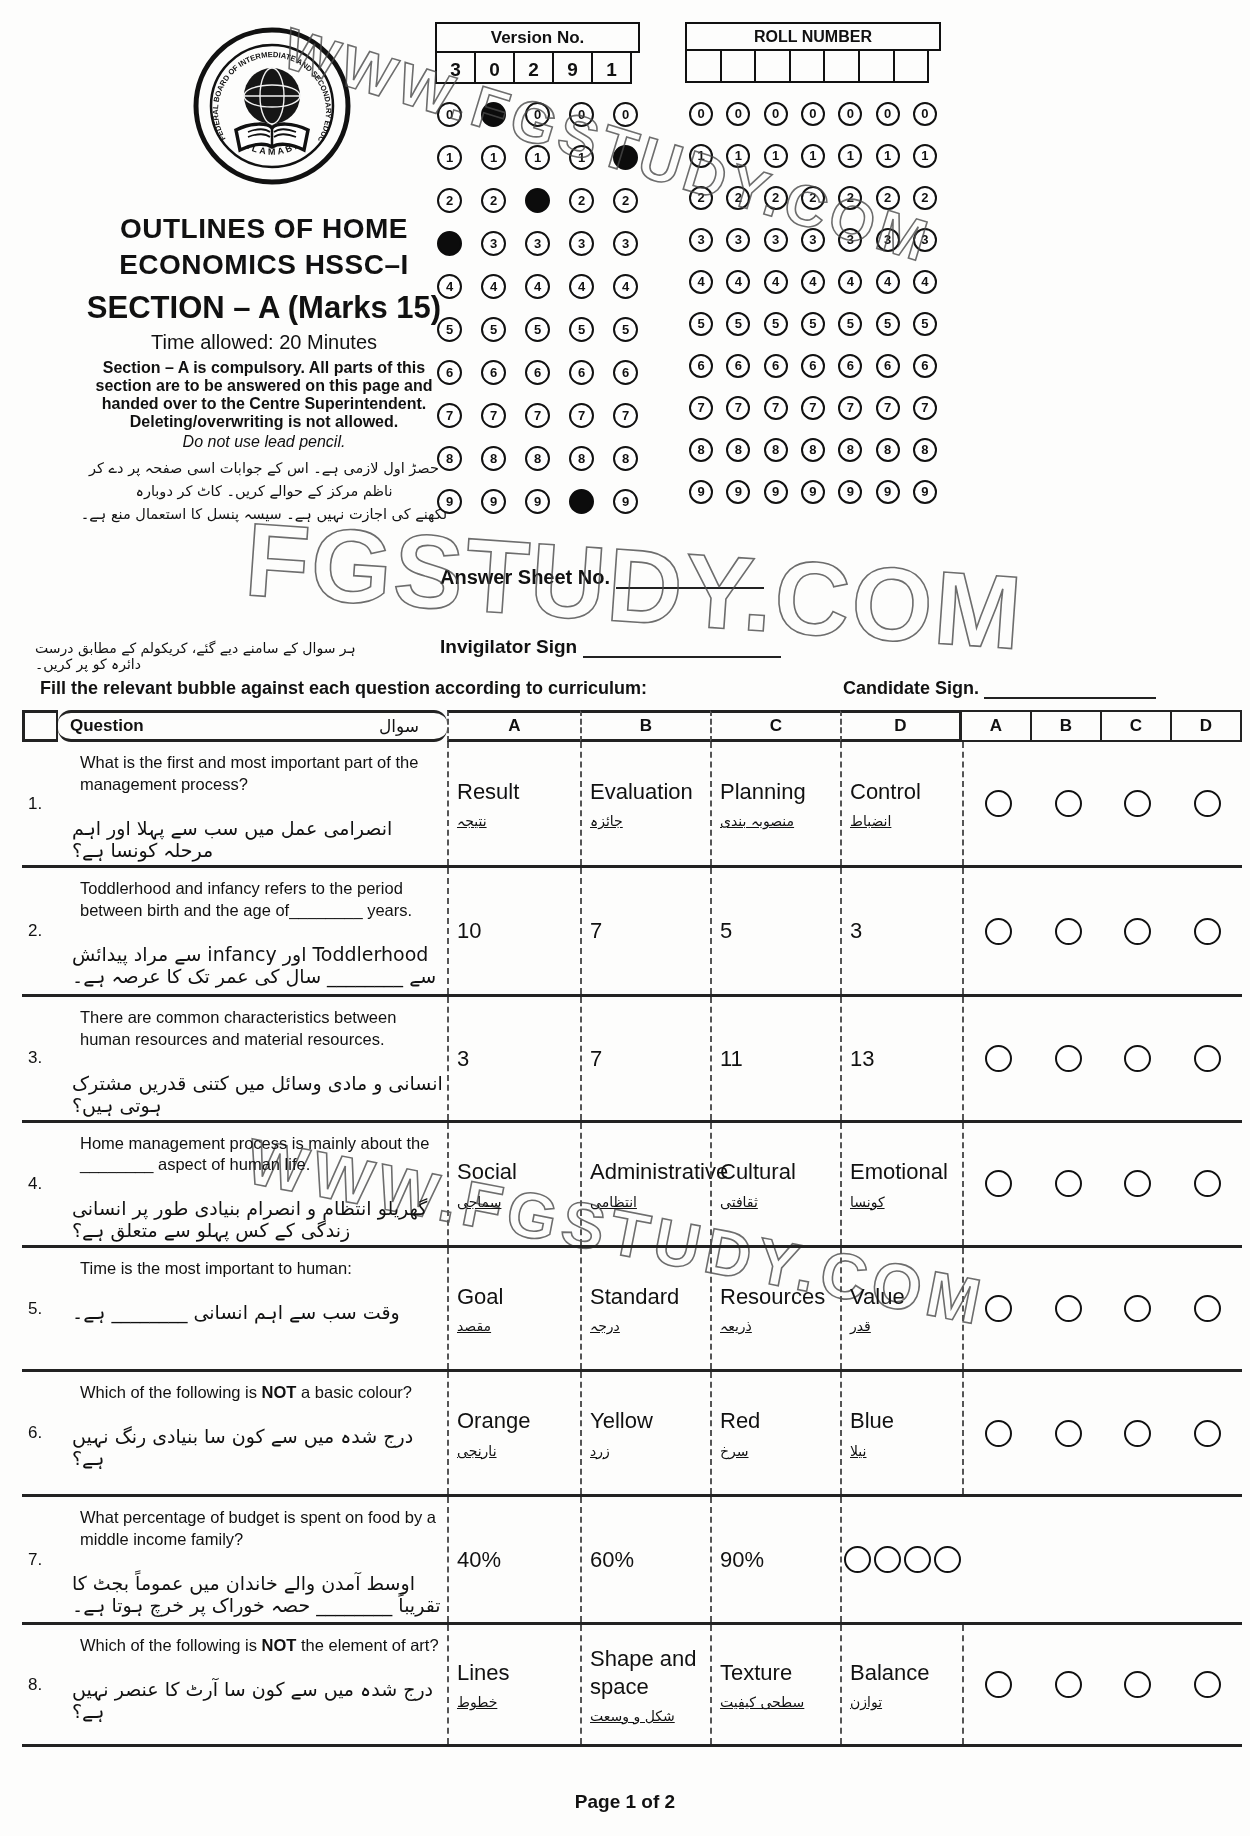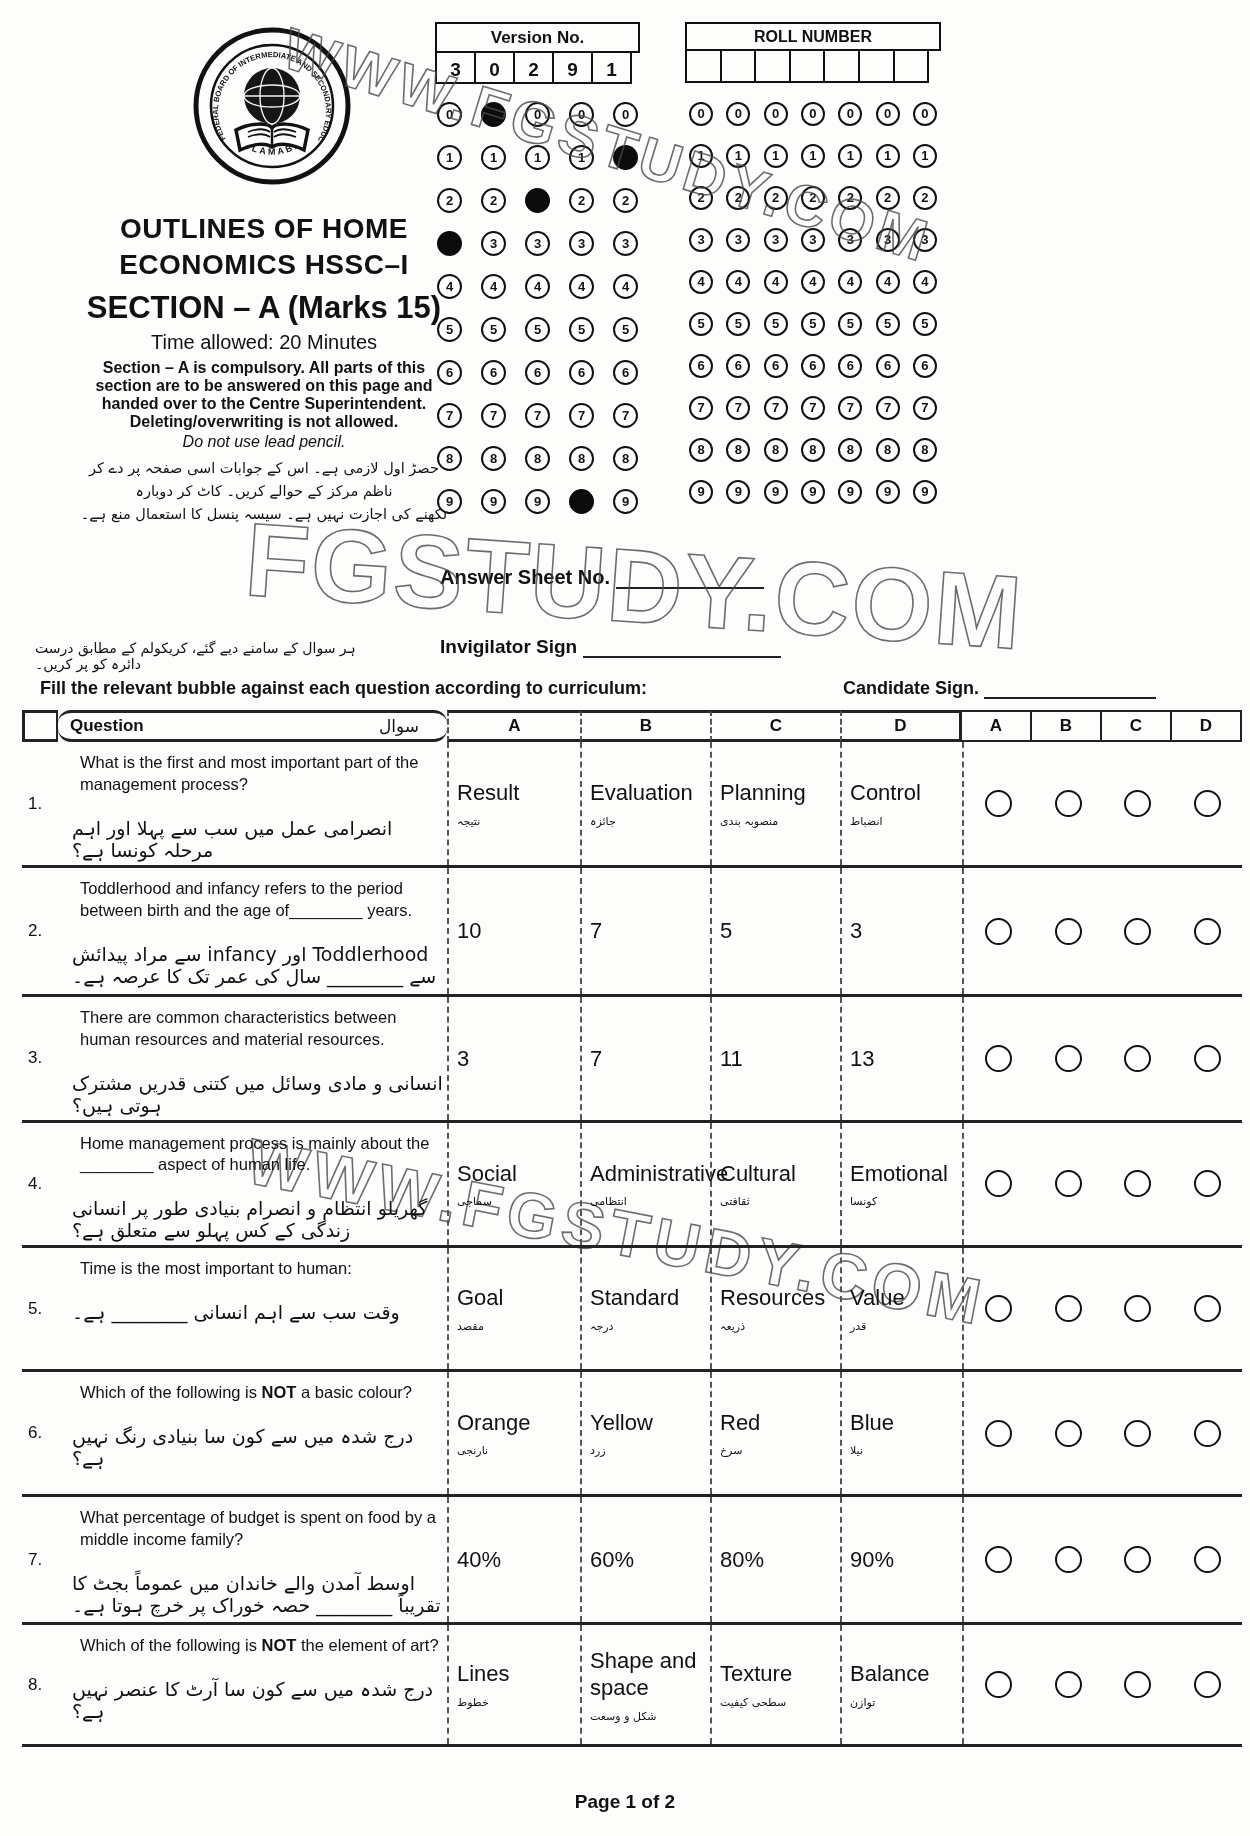--- a/index.html
+++ b/index.html
@@ -67,21 +67,21 @@
   .qrow{display:grid;grid-template-columns:36px 389px 133px 130px 130px 122px 280px;
         border-bottom:3px solid #222;box-sizing:border-box;}
   .c-num{display:flex;align-items:center;padding-left:6px;font-size:17px;box-sizing:border-box;}
   .c-q{padding:10px 4px 4px 10px;box-sizing:border-box;}
   .q-en{font-size:16.5px;line-height:1.32;margin-left:12px;}
   .q-ur{margin-top:21px;font-size:19px;text-align:left;padding-left:4px;}
   .ur{font-family:"DejaVu Sans",sans-serif;}
   .c-opt{border-left:2px dashed #555;box-sizing:border-box;display:flex;flex-direction:column;
          justify-content:center;padding:4px 2px 4px 8px;}
   .opt-en{font-size:22px;line-height:1.25;}
-  .opt-ur{font-size:11px;margin-top:8px;text-align:left;}
+  .opt-ur{font-size:14px;margin-top:8px;text-align:left;text-decoration:underline;}
   .c-bubs{border-left:2px dashed #555;box-sizing:border-box;display:flex;align-items:center;}
   .c-bubs .slot{flex:1;display:flex;justify-content:center;}
   .abub{width:27px;height:27px;border:2px solid #111;border-radius:50%;box-sizing:border-box;background:#fff;}
   
   .footer{position:absolute;left:455px;top:1791px;width:340px;text-align:center;
           font-weight:bold;font-size:19px;}
 </style>
 </head>
 <body>
 
@@ -574,23 +574,20 @@
             <div class="q-en">What percentage of budget is spent on food by a middle income family?</div>
             <div class="q-ur ur" dir="rtl">اوسط آمدن والے خاندان میں عموماً بجٹ کا تقریباً ________ حصہ خوراک پر خرچ ہوتا ہے۔</div>
           </div>
           <div class="c-opt">
             <div class="opt-en">40%</div>
           </div>
           <div class="c-opt">
             <div class="opt-en">60%</div>
           </div>
           <div class="c-opt">
-            <div class="opt-en">80%</div>
-          </div>
-          <div class="c-opt">
             <div class="opt-en">90%</div>
           </div>
           <div class="c-bubs">
             <div class="slot">
               <div class="abub"></div>
             </div>
             <div class="slot">
               <div class="abub"></div>
             </div>
             <div class="slot">

